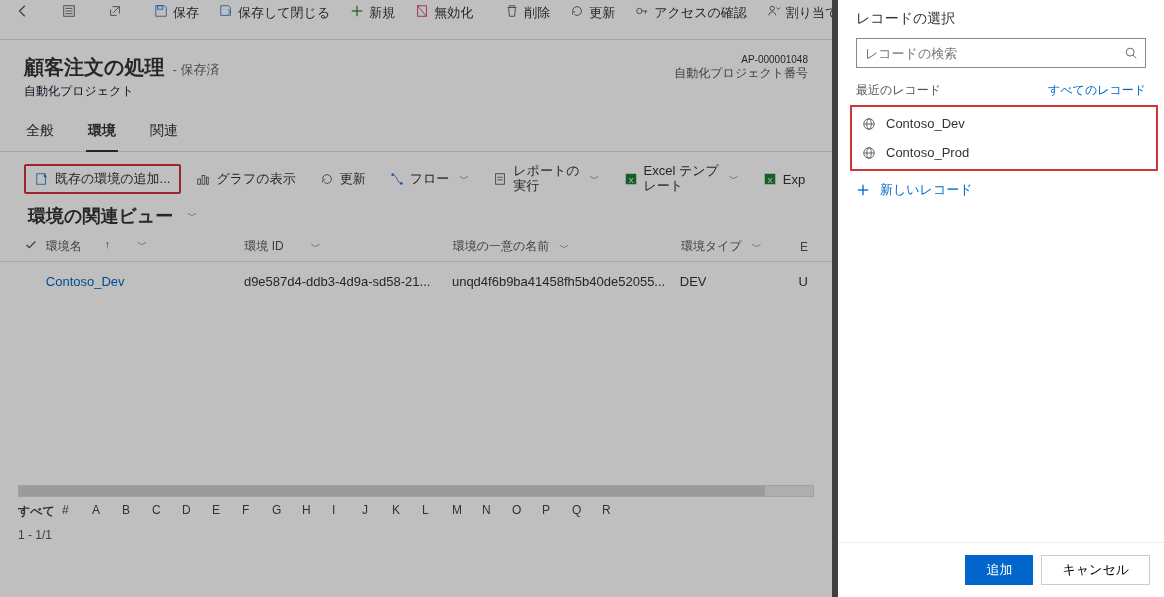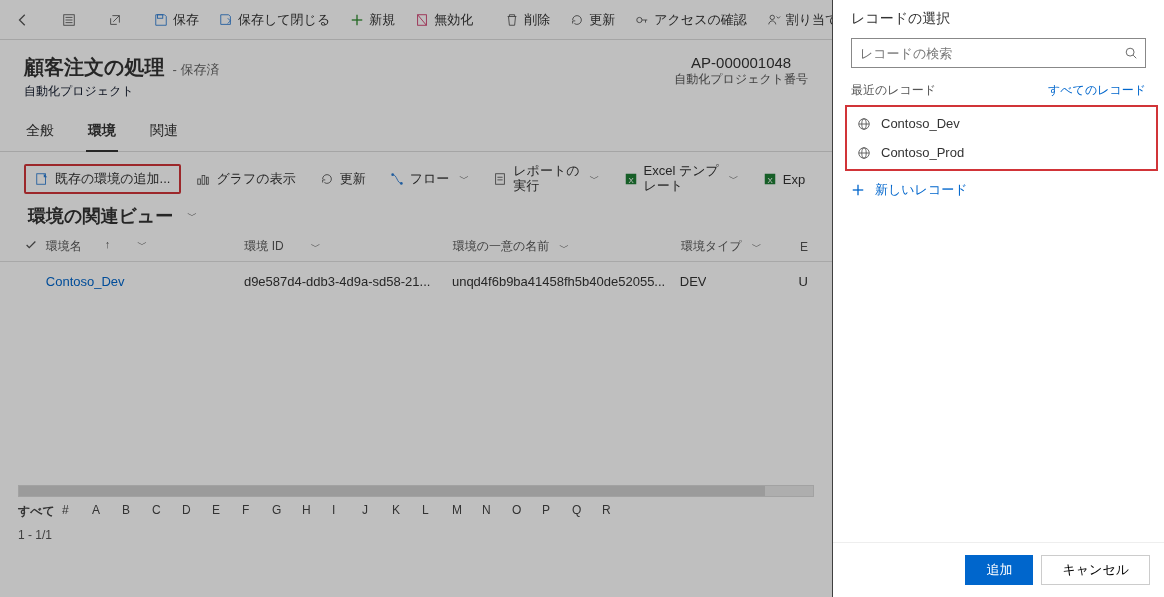--- a/index.html
+++ b/index.html
@@ -40,21 +40,21 @@
     .toolbar {
       height: 40px;
       border-bottom: 1px solid #ddd;
       display: flex;
       align-items: center;
       padding: 0 8px;
       gap: 4px;
     }
     .tb-btn {
       display: flex;
-      align-items: center;
+      align-items: flex-start;
       gap: 5px;
       height: 32px;
       padding: 0 8px;
       font-size: 13px;
       color: #333;
       cursor: pointer;
       white-space: nowrap;
     }
     .tb-sep {
       width: 1px;
@@ -95,23 +95,22 @@
     }
     .page-subtitle {
       font-size: 12px;
       color: #0f172a;
       margin-top: 2px;
     }
     .header-right {
       text-align: right;
     }
     .header-right .rec-id {
-      font-size: 15px;
+      font-size: 10px;
       color: #333;
-      text-align: center;
     }
     .header-right .rec-sub {
       font-size: 12px;
       color: #555;
     }
     
     .tabs {
       display: flex;
       gap: 30px;
       padding: 8px 24px 0 24px;
@@ -246,21 +245,21 @@
       color: #555;
     }
     
     .right-panel {
       position: absolute;
       right: 0;
       top: 0;
       width: 332px;
       height: 597px;
       background: #fff;
-      border-left: 1px solid #404040;
+      border-left: 6px solid #404040;
       z-index: 100;
       display: flex;
       flex-direction: column;
     }
     .rp-title {
       padding: 10px 18px 8px 18px;
       font-size: 14px;
       font-weight: 400;
     }
     .rp-search {

